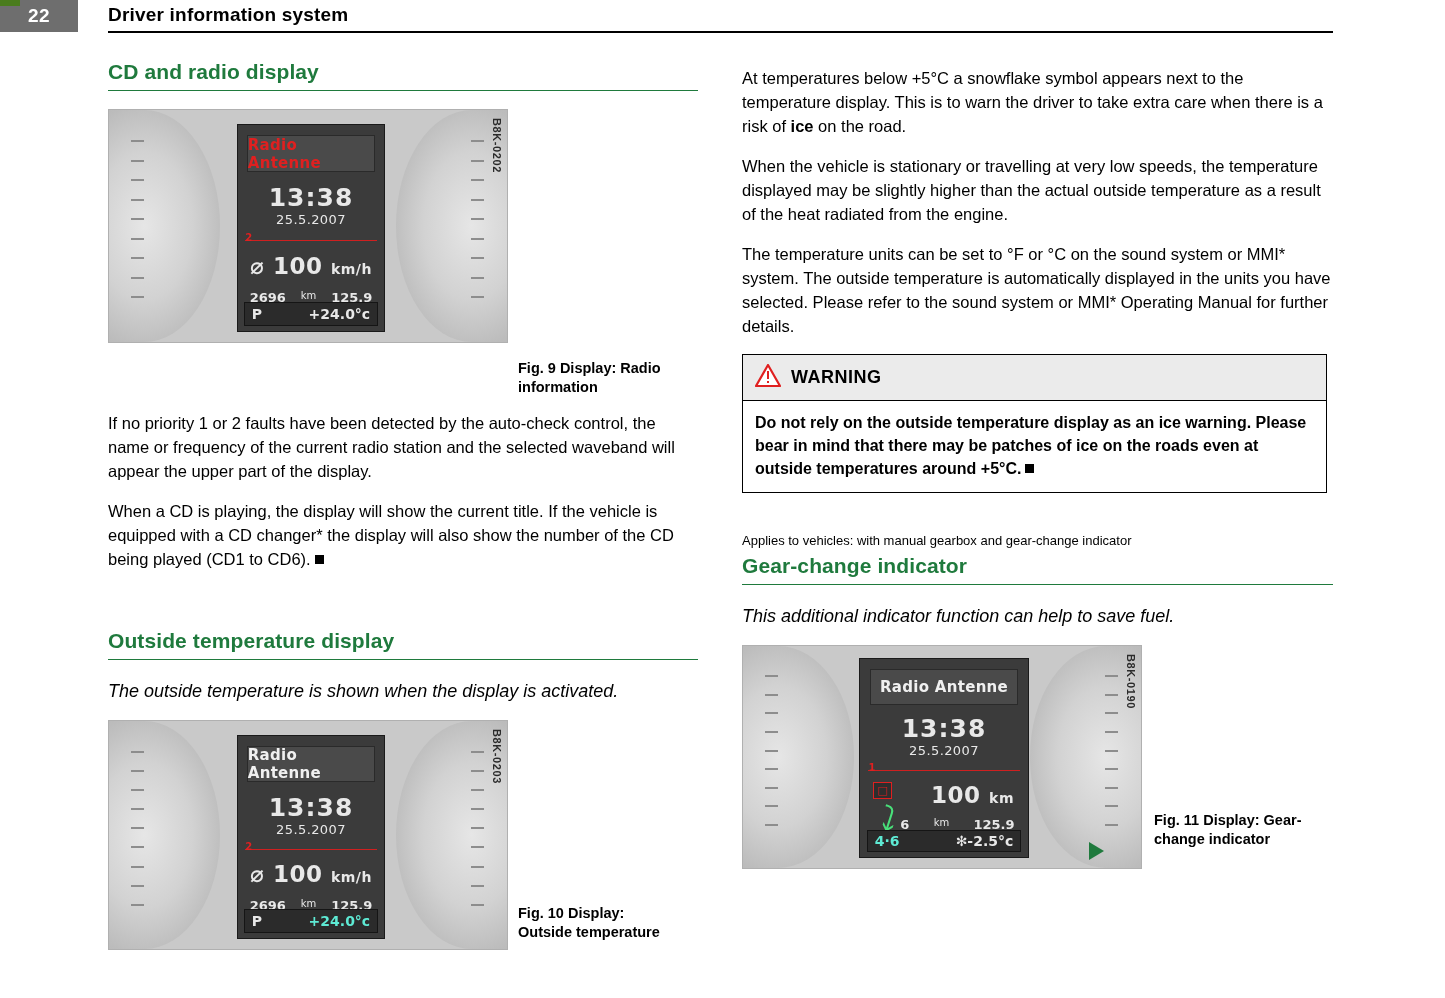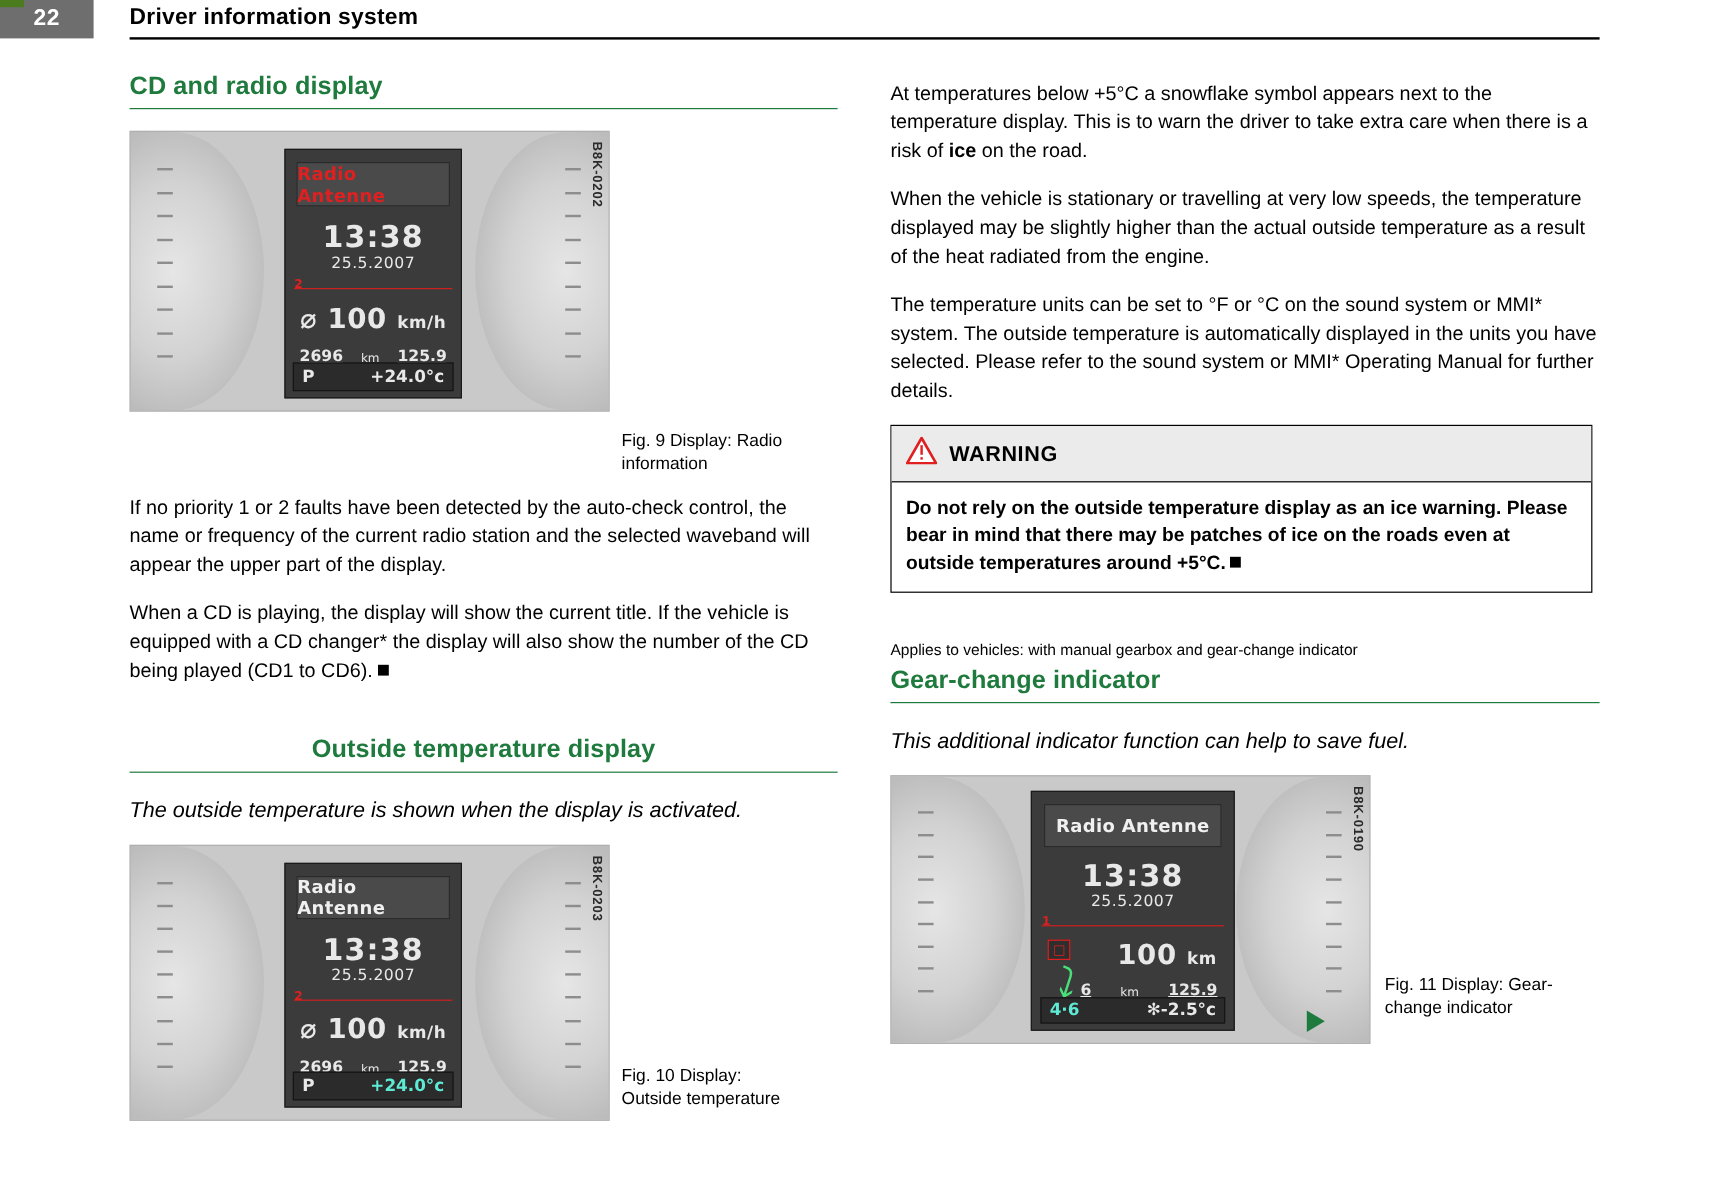--- a/index.html
+++ b/index.html
@@ -220,24 +220,23 @@
     font-weight: bold;
     letter-spacing: 0.5px;
   }
   .screen .speed .unit { font-size: 14px; font-weight: bold; }
   .screen .odo {
     position: absolute;
     left: 8%;
     right: 8%;
     display: flex;
     justify-content: space-between;
-    align-items: flex-end;
+    align-items: flex-start;
     font-size: 13px;
     font-weight: bold;
-    text-decoration: underline;
   }
   .screen .odo .km { font-size: 10px; font-weight: normal; }
   .screen .bottombar {
     position: absolute;
     left: 4%;
     right: 4%;
     background: #2b2b2b;
     border: 1px solid #151515;
     display: flex;
     align-items: center;
@@ -270,21 +269,21 @@
     top: 8px;
     font-size: 11px;
     font-weight: bold;
     color: #2b2b2b;
     writing-mode: vertical-rl;
     letter-spacing: 0.6px;
   }
   .fig-caption {
     position: absolute;
     font-size: 14.5px;
-    font-weight: normal;
+    font-weight: bold;
     line-height: 19px;
   }
 
   
   .warning {
     border: 1px solid #000;
     width: 585px;
     box-sizing: border-box;
   }
   .warning-head {
@@ -393,21 +392,21 @@
         <div>Fig. 9   Display: Radio</div>
         <div>information</div>
       </div>
     </div>
 
     <p class="body" style="margin-top:60px;">If no priority 1 or 2 faults have been detected by the auto-check control, the name or frequency of the current radio station and the selected waveband will appear the upper part of the display.</p>
     <p class="body">
       <span>When a CD is playing, the display will show the current title. If the vehicle is equipped with a CD changer* the display will also show the number of the CD being played (CD1 to CD6).</span><span class="sq"></span>
     </p>
 
-    <h2 class="section-title" style="margin-top:42px;text-align:center;">Outside temperature display</h2>
+    <h2 class="section-title" style="margin-top:58px;">Outside temperature display</h2>
     <div class="title-rule"></div>
 
     <p class="lead">The outside temperature is shown when the display is activated.</p>
 
     <div class="figure" style="height:240px; margin-top:8px;">
       <div class="display-img" style="position:absolute; left:0; top:0; width:398px; height:228px;">
         <div class="wheel-left"></div>
         <div class="wheel-right"></div>
         <div class="ticks" style="left:22px;">
           <div style="top:6%"></div>

